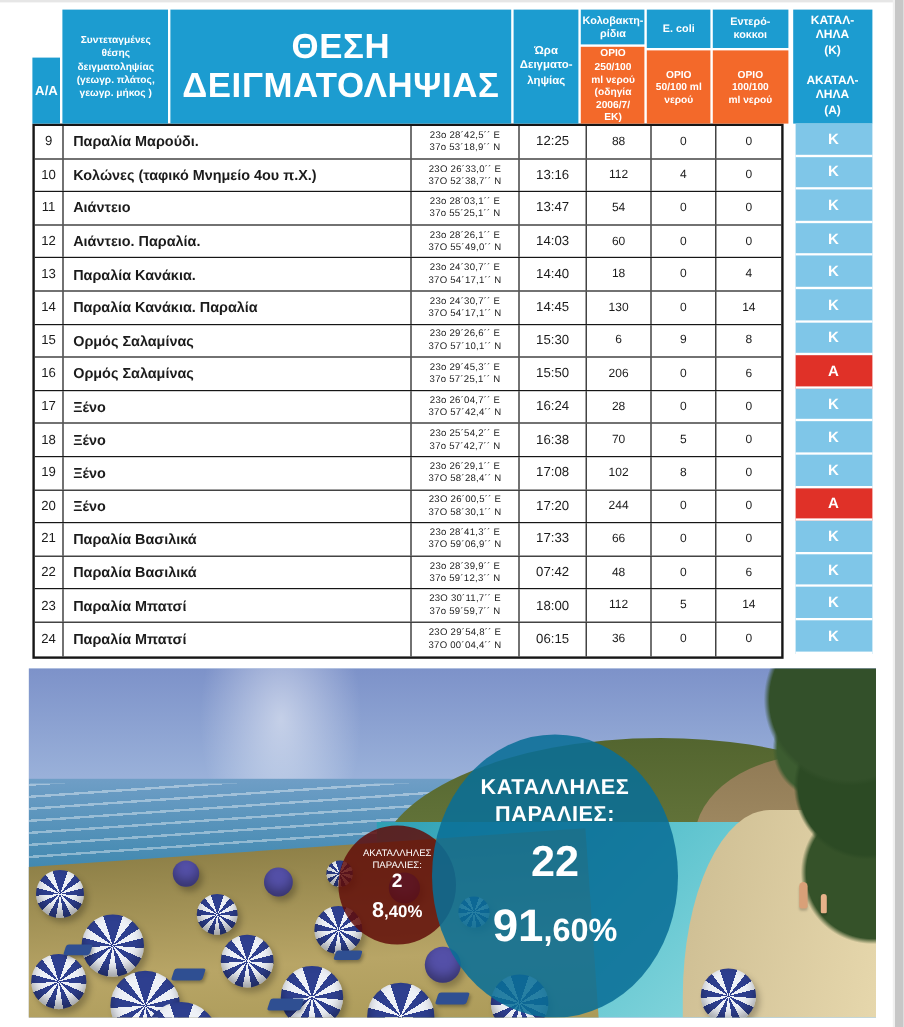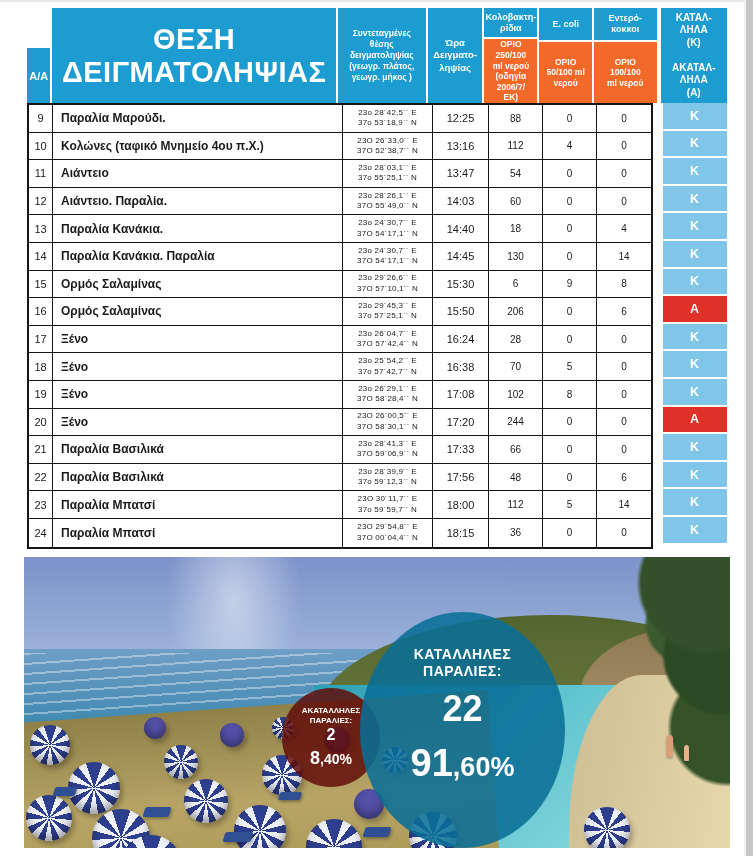--- a/index.html
+++ b/index.html
@@ -90,46 +90,46 @@
   .person{position:absolute;width:7px;height:22px;border-radius:4px 4px 2px 2px;background:#d9a078;
      box-shadow:0 2px 2px rgba(0,0,0,.2);}
   .person.small{width:5px;height:16px;background:#e7b28a;}
 
   .circle{position:absolute;border-radius:50%;color:#fff;text-align:center;
      display:flex;flex-direction:column;align-items:center;}
   .circle.redc{left:258px;top:131px;width:98px;height:99px;
      background:rgba(97,12,8,.84);padding-top:0;justify-content:center;z-index:2;}
   .circle.bluec{left:336px;top:55px;width:205px;height:236px;
      background:rgba(9,110,150,.87);z-index:3;padding-top:34px;box-sizing:border-box;}
-  .bluec .lbl{font-size:14px;font-weight:bold;line-height:1.2;white-space:pre-line;letter-spacing:.5px;}
+  .bluec .lbl{font-size:18px;font-weight:bold;line-height:1.2;white-space:pre-line;letter-spacing:.5px;}
   .bluec .cnt{font-size:36px;font-weight:bold;margin-top:8px;}
   .bluec .pct{margin-top:12px;font-weight:bold;}
   .bluec .pct .big{font-size:38px;}
   .bluec .pct .sml{font-size:27px;}
-  .redc .lbl{font-size:8px;font-weight:bold;line-height:1.25;white-space:pre-line;}
+  .redc .lbl{font-size:8px;font-weight:normal;line-height:1.25;white-space:pre-line;}
   .redc .cnt{font-size:16px;font-weight:bold;line-height:1.1;}
   .redc .pct{margin-top:4px;font-weight:bold;}
   .redc .pct .big{font-size:18px;}
   .redc .pct .sml{font-size:14px;}
 </style>
 </head>
 <body>
 
 <div class="topline"></div>
 <div class="right-strip"></div>
 
 <div class="tablewrap">
   <div class="thead">
     <div class="hc hc-num">Α/Α</div>
-    <div class="hc hc-loc">ΘΕΣΗ ΔΕΙΓΜΑΤΟΛΗΨΙΑΣ</div>
     <div class="hc hc-coord">Συντεταγμένες
 θέσης
 δειγματοληψίας
 (γεωγρ. πλάτος,
 γεωγρ. μήκος )</div>
+    <div class="hc hc-loc">ΘΕΣΗ ΔΕΙΓΜΑΤΟΛΗΨΙΑΣ</div>
     <div class="hc hc-time">Ώρα
 Δειγματο-
 ληψίας</div>
     <div class="hc-split">
       <div class="top">Κολοβακτη-
 ρίδια</div>
       <div class="bot">ΟΡΙΟ
 250/100
 ml νερού
 (οδηγία
@@ -314,21 +314,21 @@
       <div class="c cval">0</div>
       <div class="c cval clast">0</div>
     </div>
       <div class="trow">
       <div class="c cnum">22</div>
       <div class="c cloc">Παραλία Βασιλικά</div>
       <div class="c ccoord">
         <div>23o 28´39,9´´ E</div>
         <div>37o 59´12,3´´ N</div>
       </div>
-      <div class="c ctime">17:56</div>
+      <div class="c ctime">07:42</div>
       <div class="c cval">48</div>
       <div class="c cval">0</div>
       <div class="c cval clast">6</div>
     </div>
       <div class="trow">
       <div class="c cnum">23</div>
       <div class="c cloc">Παραλία Μπατσί</div>
       <div class="c ccoord">
         <div>23O 30´11,7´´ E</div>
         <div>37o 59´59,7´´ N</div>
@@ -338,21 +338,21 @@
       <div class="c cval">5</div>
       <div class="c cval clast">14</div>
     </div>
       <div class="trow">
       <div class="c cnum">24</div>
       <div class="c cloc">Παραλία Μπατσί</div>
       <div class="c ccoord">
         <div>23O 29´54,8´´ E</div>
         <div>37O 00´04,4´´ N</div>
       </div>
-      <div class="c ctime">18:15</div>
+      <div class="c ctime">06:15</div>
       <div class="c cval">36</div>
       <div class="c cval">0</div>
       <div class="c cval clast">0</div>
     </div>
     </div>
   <div class="tstatus" id="stats">
       <div class="stat ">Κ</div>
       <div class="stat ">Κ</div>
       <div class="stat ">Κ</div>
       <div class="stat ">Κ</div>

